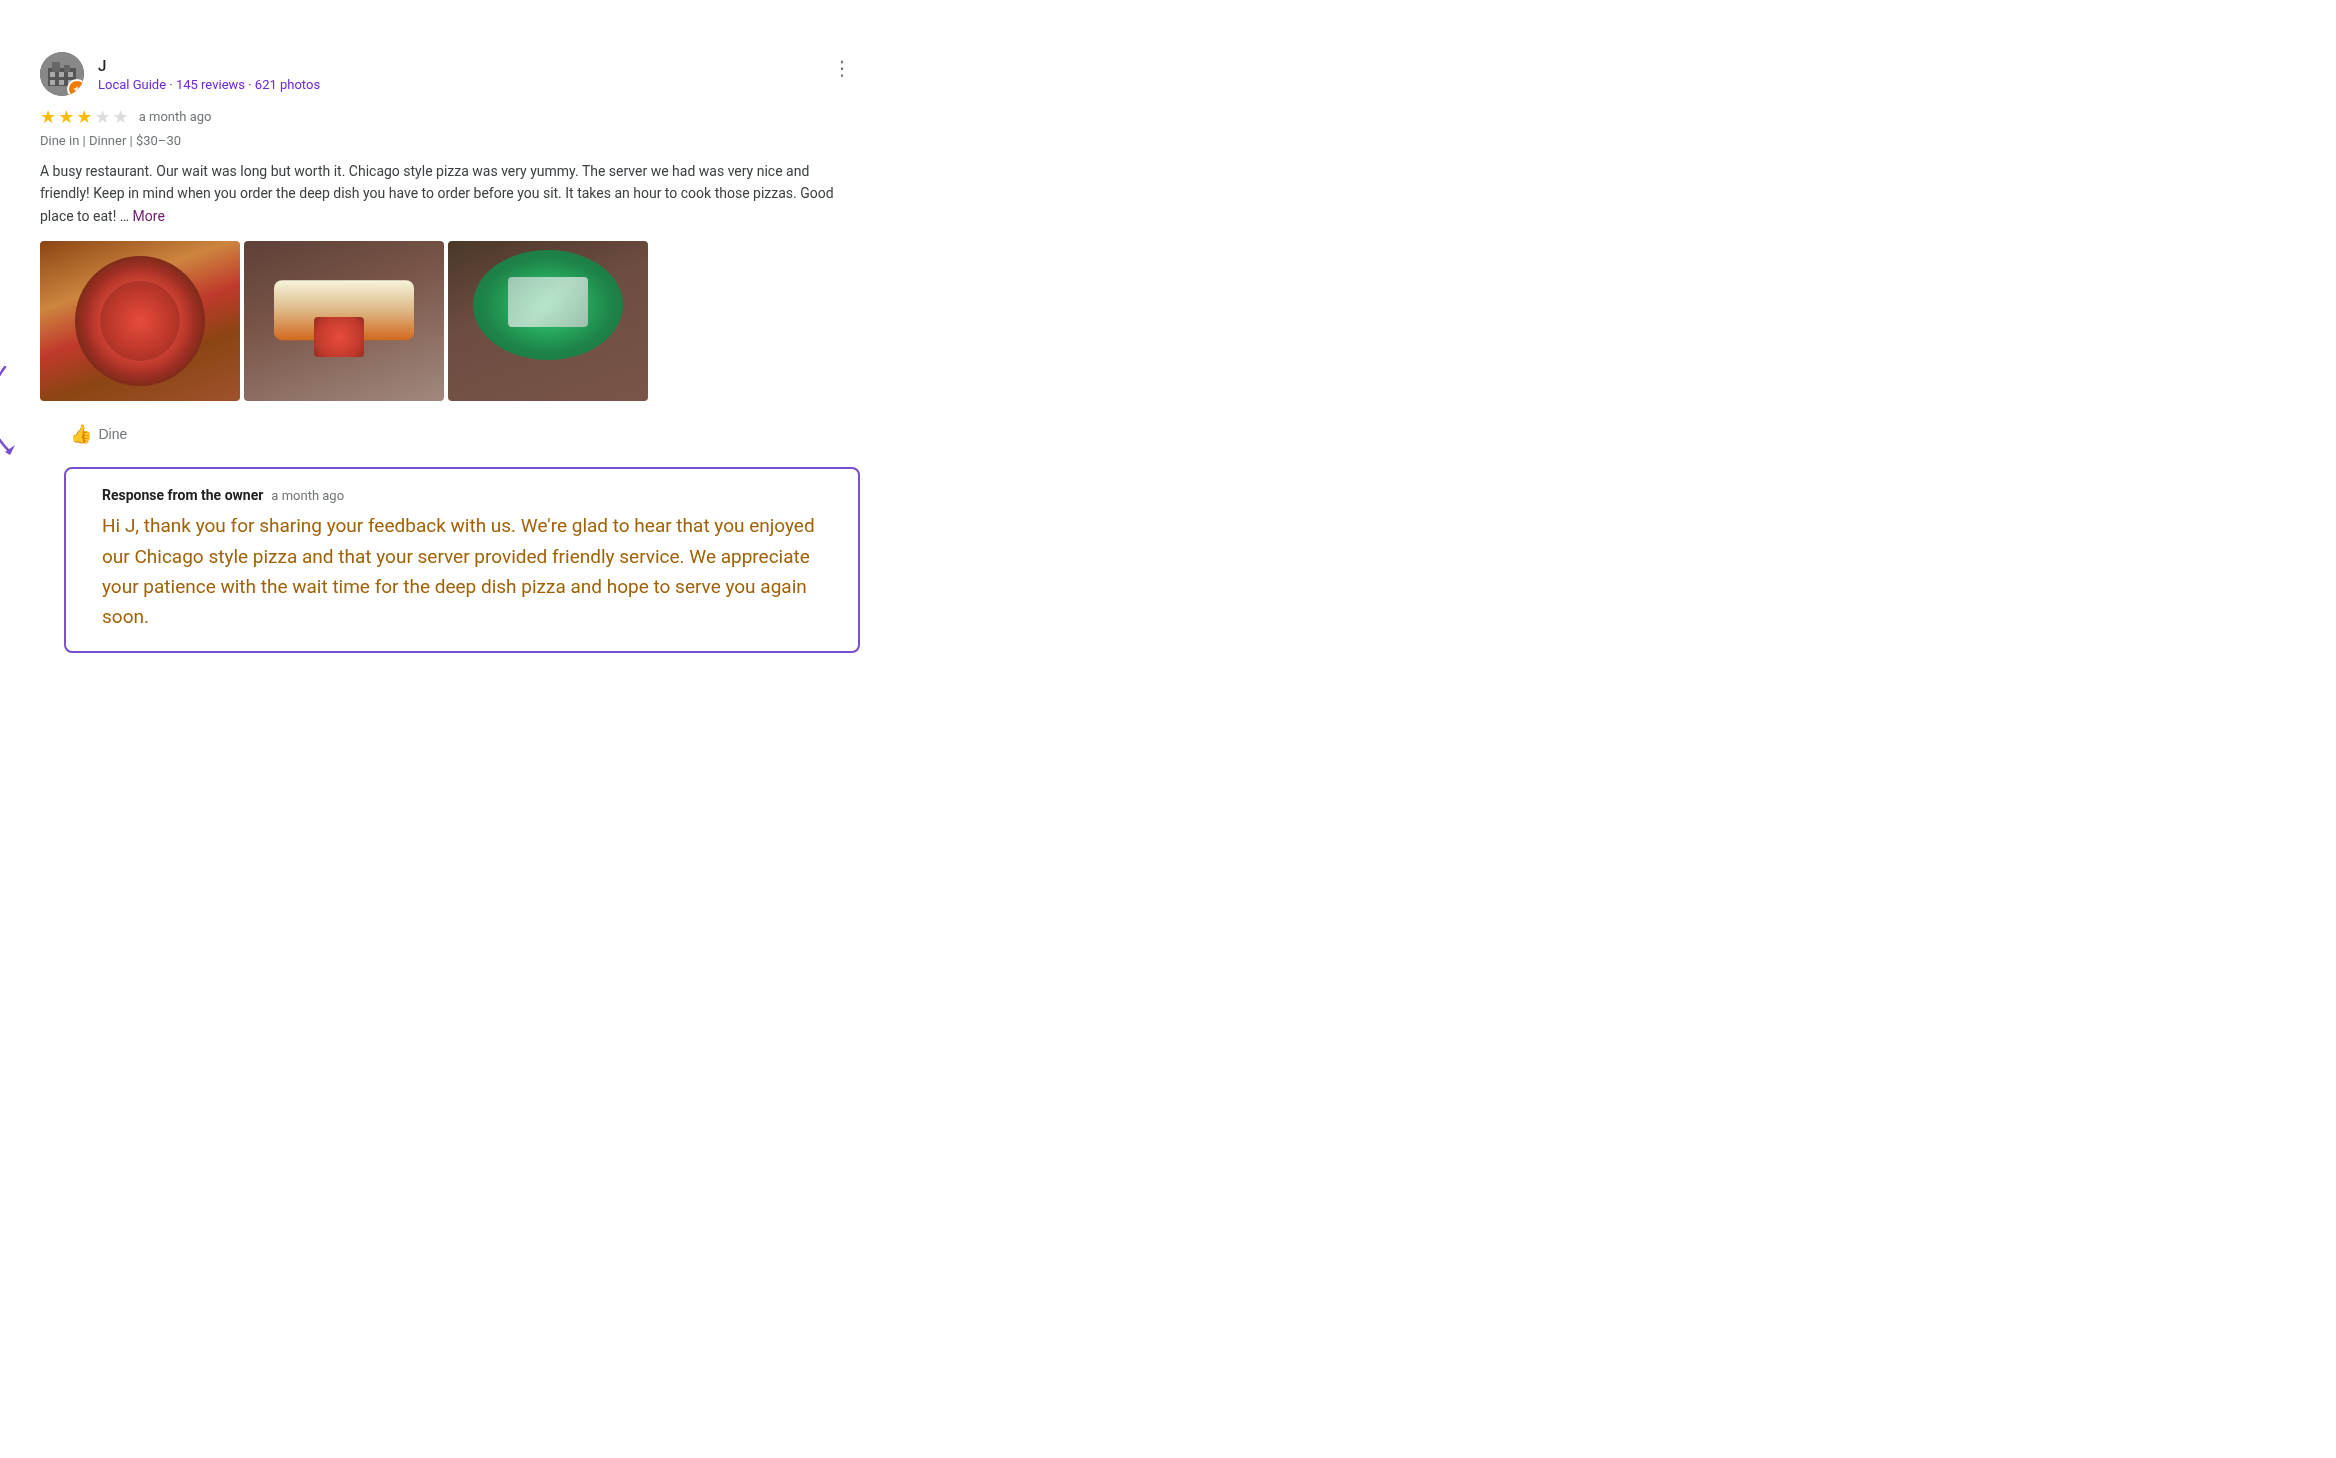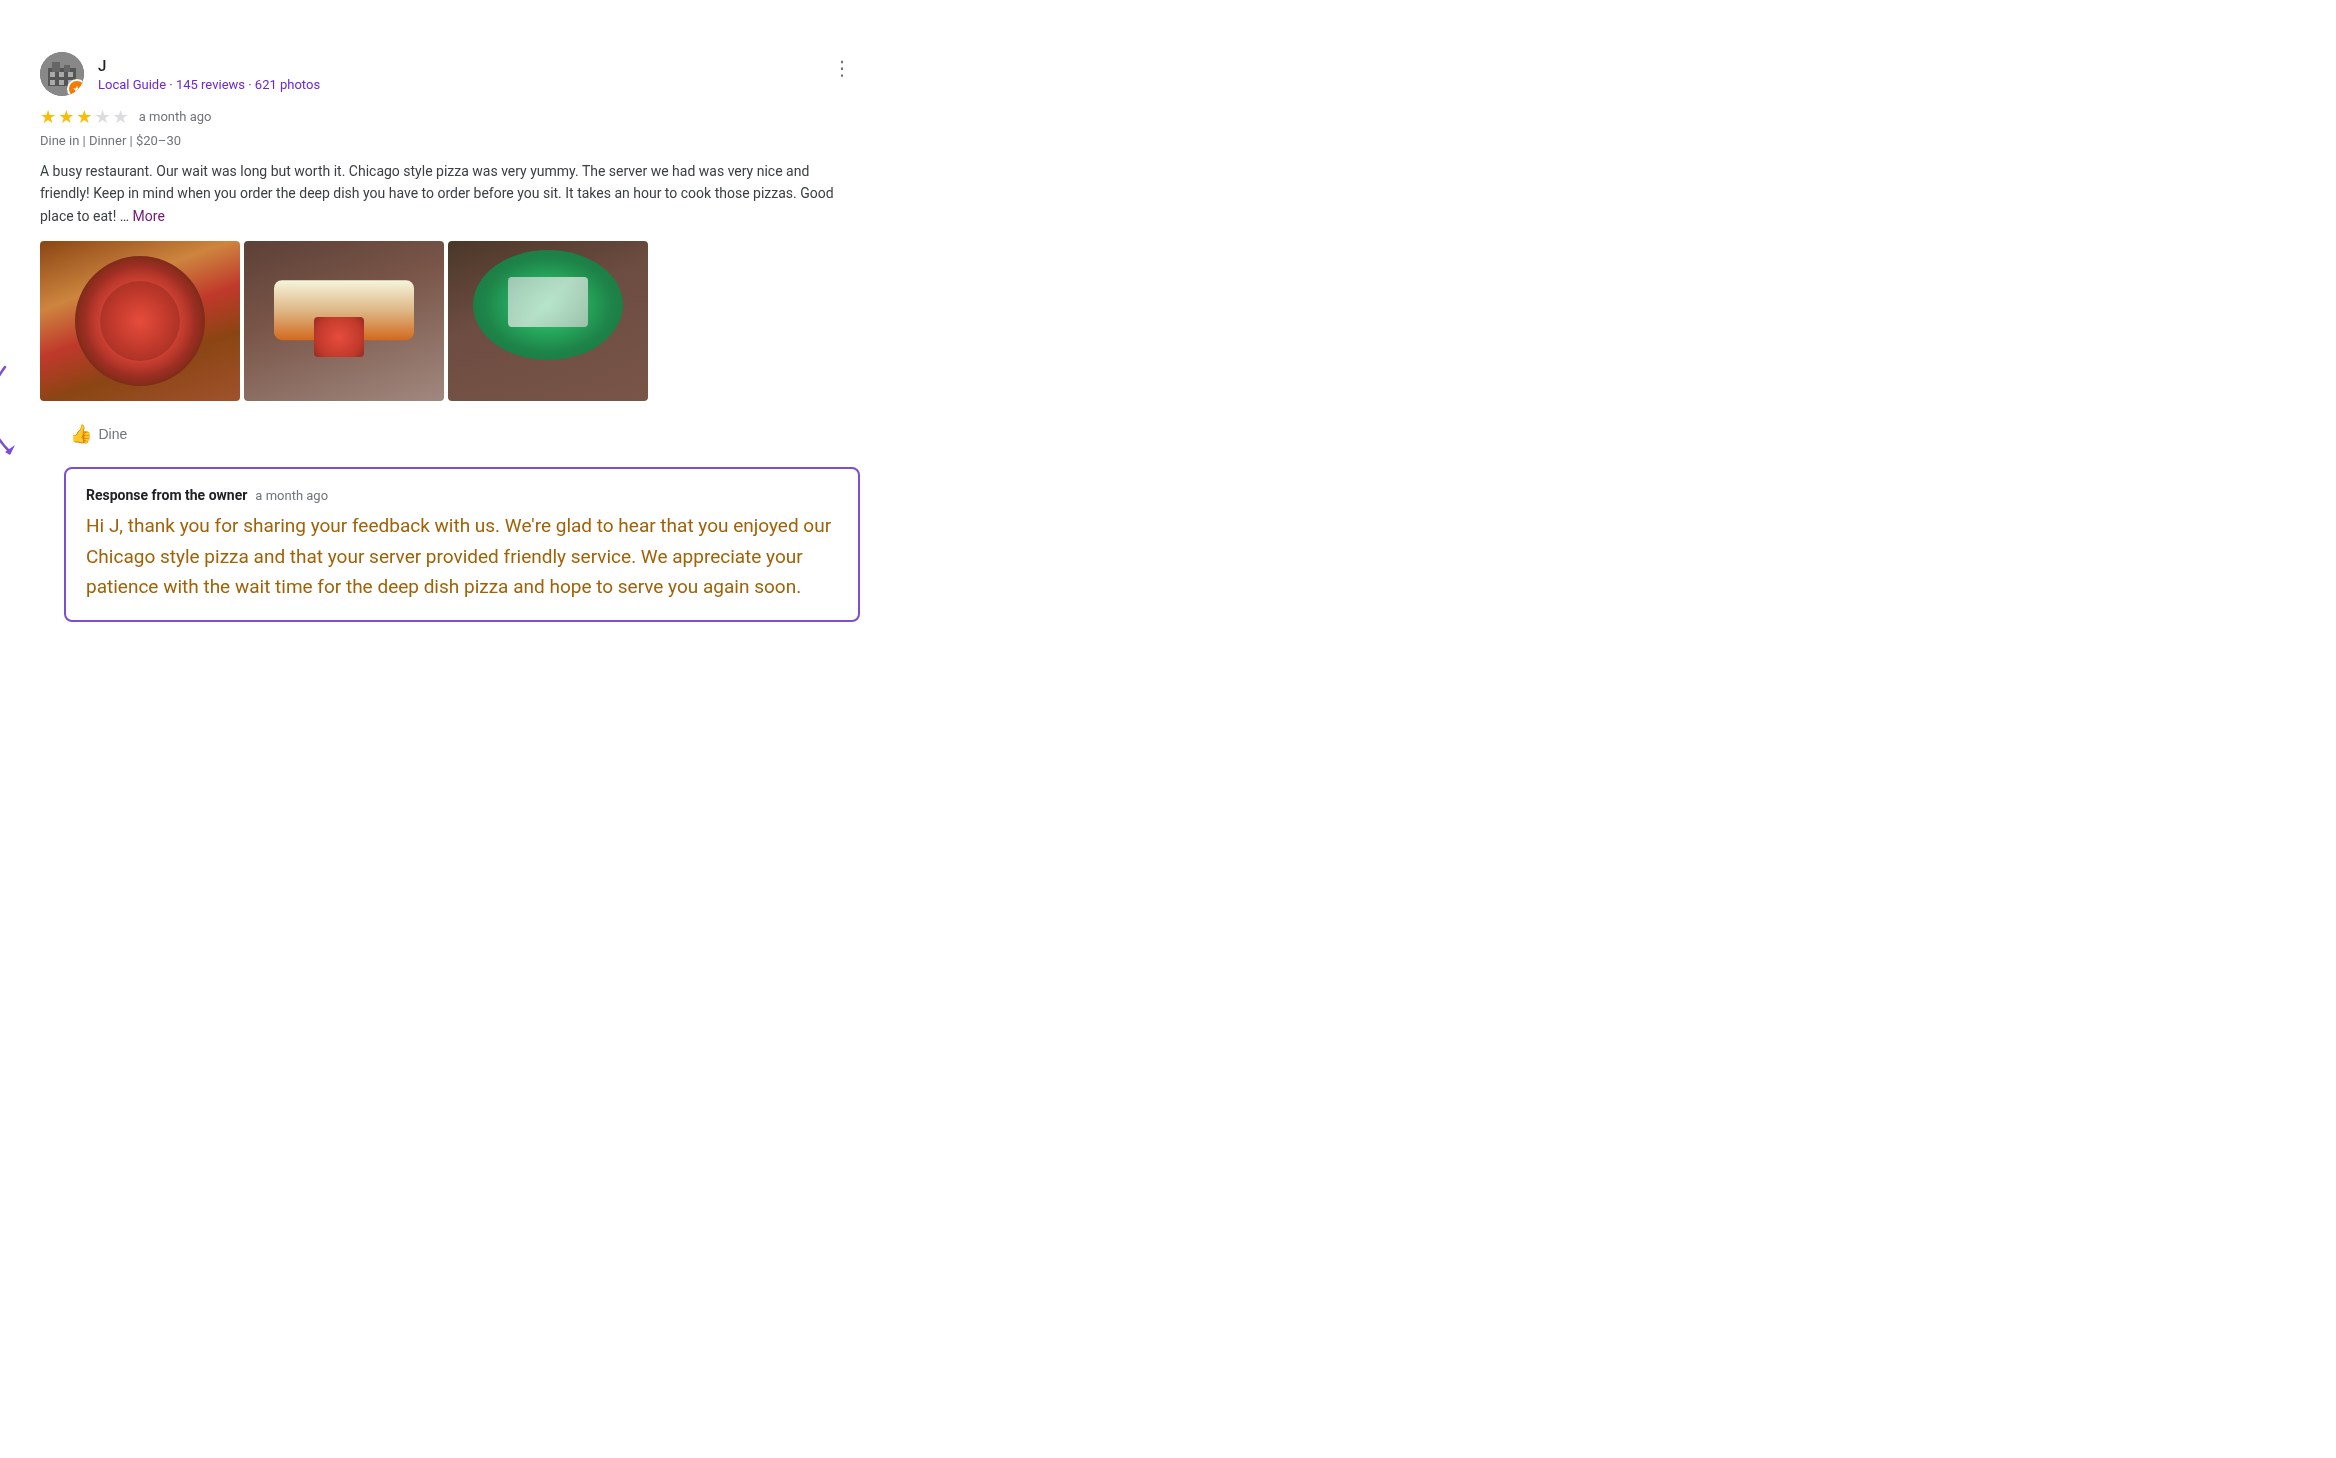--- a/index.html
+++ b/index.html
@@ -261,21 +261,21 @@
 
     .like-icon {
       font-size: 18px;
       color: #70757a;
     }
 
     
     .owner-response {
       border: 2.5px solid #7b4fcf;
       border-radius: 8px;
-      padding: 18px 20px;
+      padding: 18px 36px;
       margin-top: 4px;
       margin-left: 4px;
       background: #fff;
     }
 
     .owner-response-header {
       display: flex;
       align-items: center;
       gap: 8px;
       margin-bottom: 8px;
@@ -342,21 +342,21 @@
     <div class="stars">
       <span class="star filled">★</span>
       <span class="star filled">★</span>
       <span class="star filled">★</span>
       <span class="star empty">★</span>
       <span class="star empty">★</span>
     </div>
     <span class="time-ago">a month ago</span>
   </div>
 
-  <div class="tags-row">Dine in  |  Dinner  |  $20–30</div>
+  <div class="tags-row">Dine in  |  Dinner  |  $30–30</div>
 
   <div class="review-text">
     <span>A busy restaurant. Our wait was long but worth it. Chicago style pizza was very yummy. The server we had was very nice and friendly! Keep in mind when you order the deep dish you have to order before you sit. It takes an hour to cook those pizzas. Good place to eat! …</span>
     <a class="more-link">More</a>
   </div>
 
   <div class="photos-row">
     <div class="photo-placeholder photo-pizza"></div>
     <div class="photo-placeholder photo-bread"></div>
     <div class="photo-placeholder photo-salad"></div>

